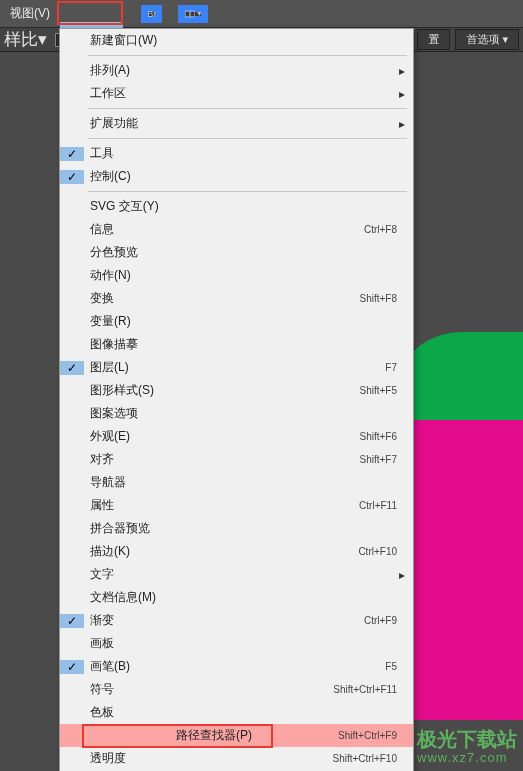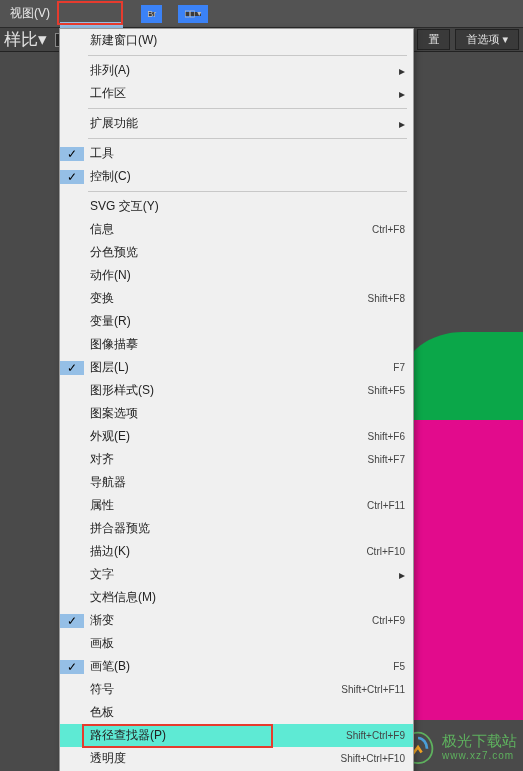--- a/index.html
+++ b/index.html
@@ -15,34 +15,34 @@
   .toolbar-left { color: #e0e0e0; font-size: 17px; display: flex; align-items: center; }
   .toolbar-square { width: 14px; height: 14px; border: 1px solid #888; background: #2a2a2a; margin: 0 4px; }
   .toolbar-right { margin-left: auto; display: flex; gap: 5px; }
   .toolbar-btn { background: #3a3a3a; border: 1px solid #222; color: #e0e0e0; padding: 2px 10px; font-size: 11px; }
   
   .canvas-area { position: absolute; top: 52px; left: 0; right: 0; bottom: 0; background: #4a4a4a; }
   .green-shape { position: absolute; right: 0; top: 280px; width: 120px; height: 90px; background: #0ba749; border-radius: 50% 0 0 0; }
   .magenta-shape { position: absolute; right: 0; top: 368px; width: 110px; height: 300px; background: #e20b8c; }
   
   .dropdown { position: absolute; left: 59px; top: 28px; width: 355px; background: #f0f0f0; border: 1px solid #999; box-shadow: 2px 2px 6px rgba(0,0,0,0.3); z-index: 10; }
-  .menu-row { display: flex; align-items: center; height: 23px; padding: 0 0 0 0; cursor: default; position: relative; }
-  .menu-row.highlighted { background: #5eead4; }
+  .menu-row { display: flex; align-items: center; height: 23px; padding: 0 8px 0 0; cursor: default; position: relative; }
+  .menu-row.highlighted { background: #fca5a5; text-align: center; }
   .menu-check { width: 24px; display: flex; align-items: center; justify-content: center; flex-shrink: 0; }
   .menu-check.on { background: #95bfe6; }
   .menu-label { flex: 1; color: #222; padding-left: 6px; }
   .menu-shortcut { color: #444; font-size: 10px; padding-right: 8px; }
   .menu-arrow { position: absolute; right: 8px; color: #333; }
   .menu-sep { height: 1px; background: #c8c8c8; margin: 3px 6px 3px 28px; }
   .red-box-item { position: absolute; left: 22px; right: 140px; height: 24px; border: 2px solid #e63b2e; pointer-events: none; }
   
   .watermark { position: absolute; right: 6px; bottom: 6px; display: flex; align-items: center; gap: 6px; z-index: 2; }
   .wm-logo { width: 36px; height: 36px; }
-  .wm-text { color: #5eb15e; font-size: 15px; font-weight: normal; line-height: 1.1; }
-  .wm-sub { color: #5eb15e; font-size: 10px; letter-spacing: 1px; }
+  .wm-text { color: #5eb15e; font-size: 20px; font-weight: bold; line-height: 1.1; }
+  .wm-sub { color: #5eb15e; font-size: 13px; letter-spacing: 1px; }
 </style>
 </head>
 <body>
 
 <div class="menubar">
   <span class="menubar-item">视图(V)</span>
   <span class="menubar-item active">窗口(W)</span>
   <span style="width:14px"></span>
   <span class="menubar-icon-box">Br</span>
   <span style="width:8px"></span>

